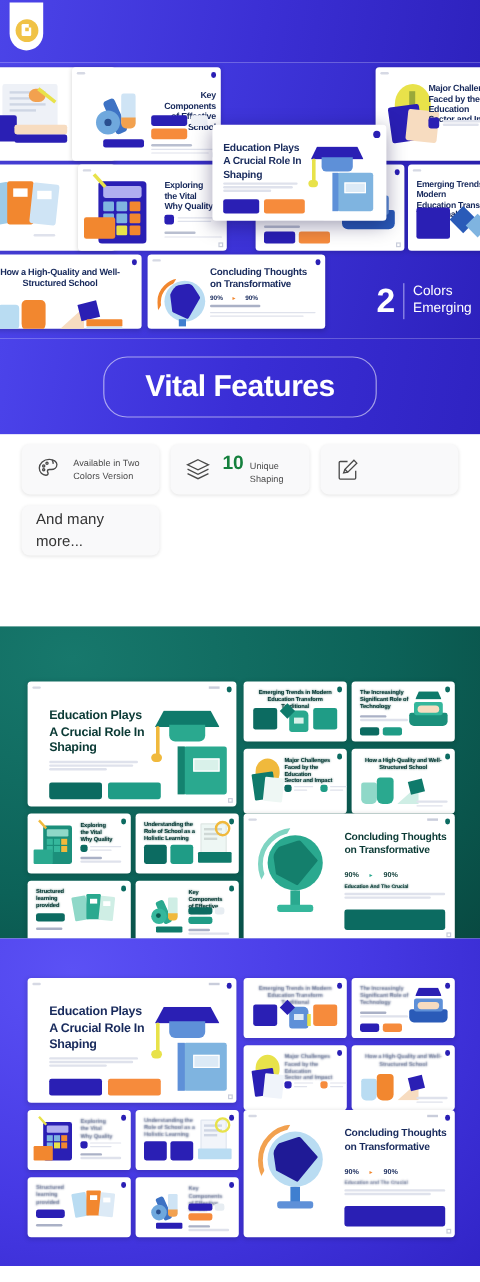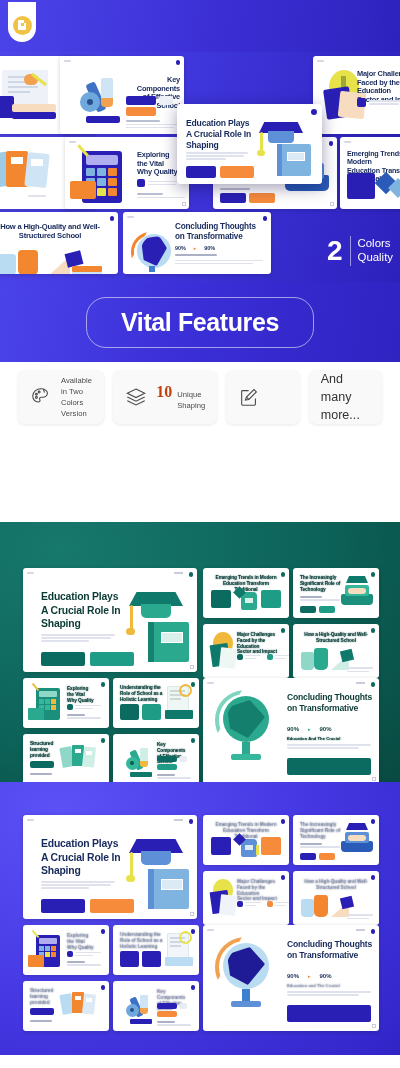--- a/index.html
+++ b/index.html
@@ -110,34 +110,34 @@
     border-radius:20px; padding:10px 34px;
   }
   .banner-box span {
     color:#fff; font-size:25px; font-weight:bold; letter-spacing:-.4px;
   }
 
   
   .features {
     width:400px; height:160px; background:#fff;
     padding:8px 18px; display:grid;
-    grid-template-columns:1fr 1fr 1fr 1fr; grid-template-rows:1fr 1fr 1fr;
+    grid-template-columns:1fr 1fr 1fr; grid-template-rows:1fr 1fr 1fr;
     gap:9px 9px;
   }
   .fcard {
     background:#f9f9fa; border-radius:7px;
     box-shadow:0 1px 3px rgba(0,0,0,.09);
     display:flex; align-items:center; gap:9px; padding:0 12px;
   }
   .fcard .ico { width:22px; height:22px; flex-shrink:0; color:#4a4a4a; }
   .fcard .ico svg { width:100%; height:100%; display:block; }
   .fcard .lbl {
     font-size:7.6px; color:#4a4a4a; line-height:1.45; letter-spacing:.05px;
   }
-  .fcard .big { font-size:16px; font-weight:bold; color:#c2410c;font-family:Liberation Serif, serif; }
+  .fcard .big { font-size:16px; font-weight:bold; color:#15803d; }
   .fcard.many { justify-content:center; }
   .fcard.many .lbl { font-size:12.5px; color:#333; }
   .fcard .row { display:flex; align-items:baseline; gap:5px; }
 
   
   .showcase {
     width:400px; position:relative; overflow:hidden;
   }
   .showcase.teal { height:260px; background:radial-gradient(120% 140% at 15% 10%, #17786c 0%, #0c6258 55%, #08473f 100%); }
   .showcase.blue { height:273px; background:radial-gradient(120% 140% at 15% 10%, #5b51f5 0%, #4639e4 50%, #2f22c4 100%); }
@@ -389,21 +389,21 @@
       <div style="position:absolute;left:32px;top:36px;width:18px;height:9px;background:#dceaf6;border:1px solid #fff;"></div>
       <div style="position:absolute;left:22px;top:28px;width:5px;height:32px;background:#5e90d8;"></div>
     </div>
   </div>
 
   <div class="colors-badge">
     <span class="num">2</span>
     <span class="divider"></span>
     <span class="txt">
       <span style="display:block">Colors</span>
-      <span style="display:block">Quality</span>
+      <span style="display:block">Emerging</span>
     </span>
   </div>
 </div>
 
 <div class="banner">
   <div class="banner-box">
     <span>Vital Features</span>
   </div>
 </div>
 

